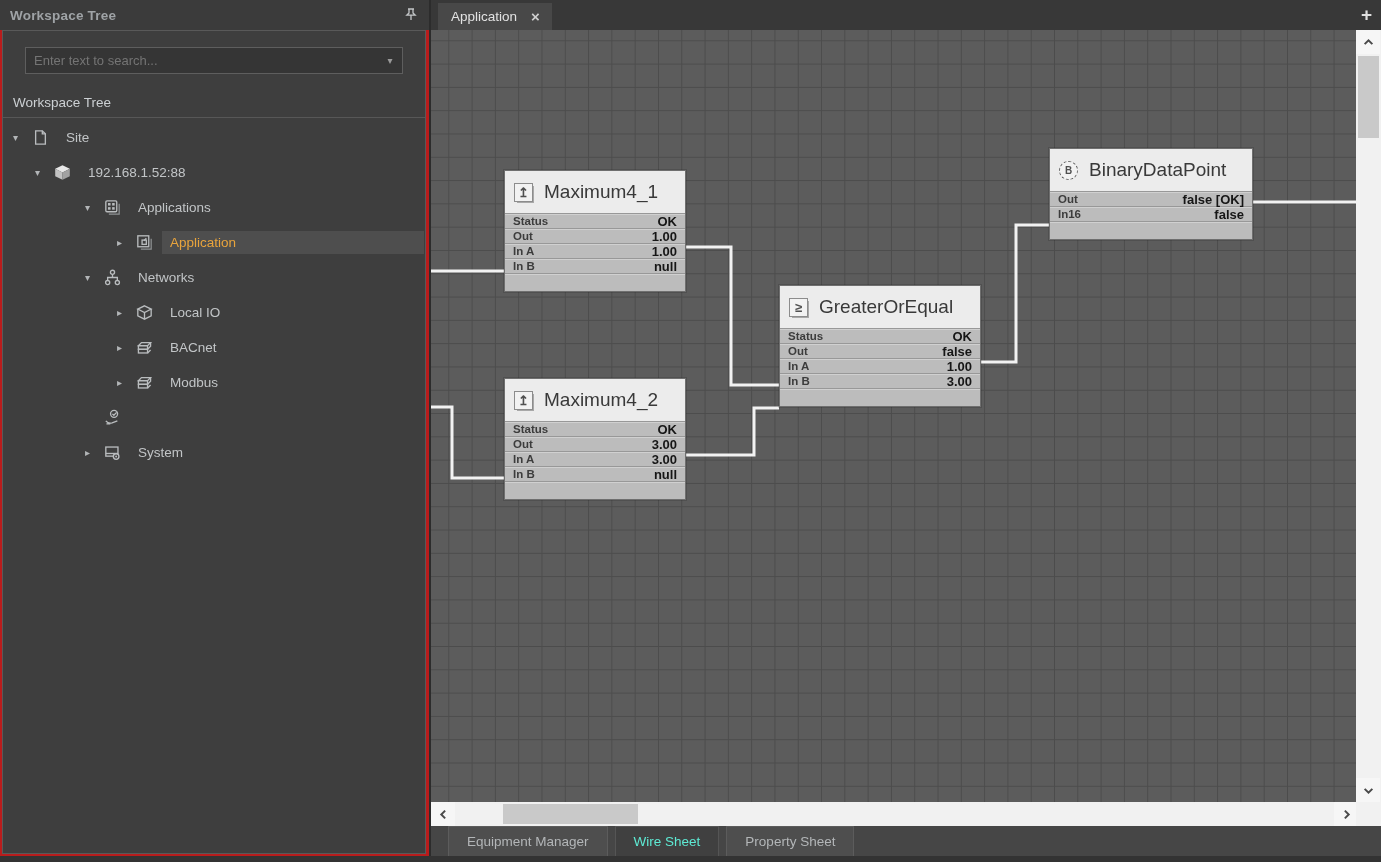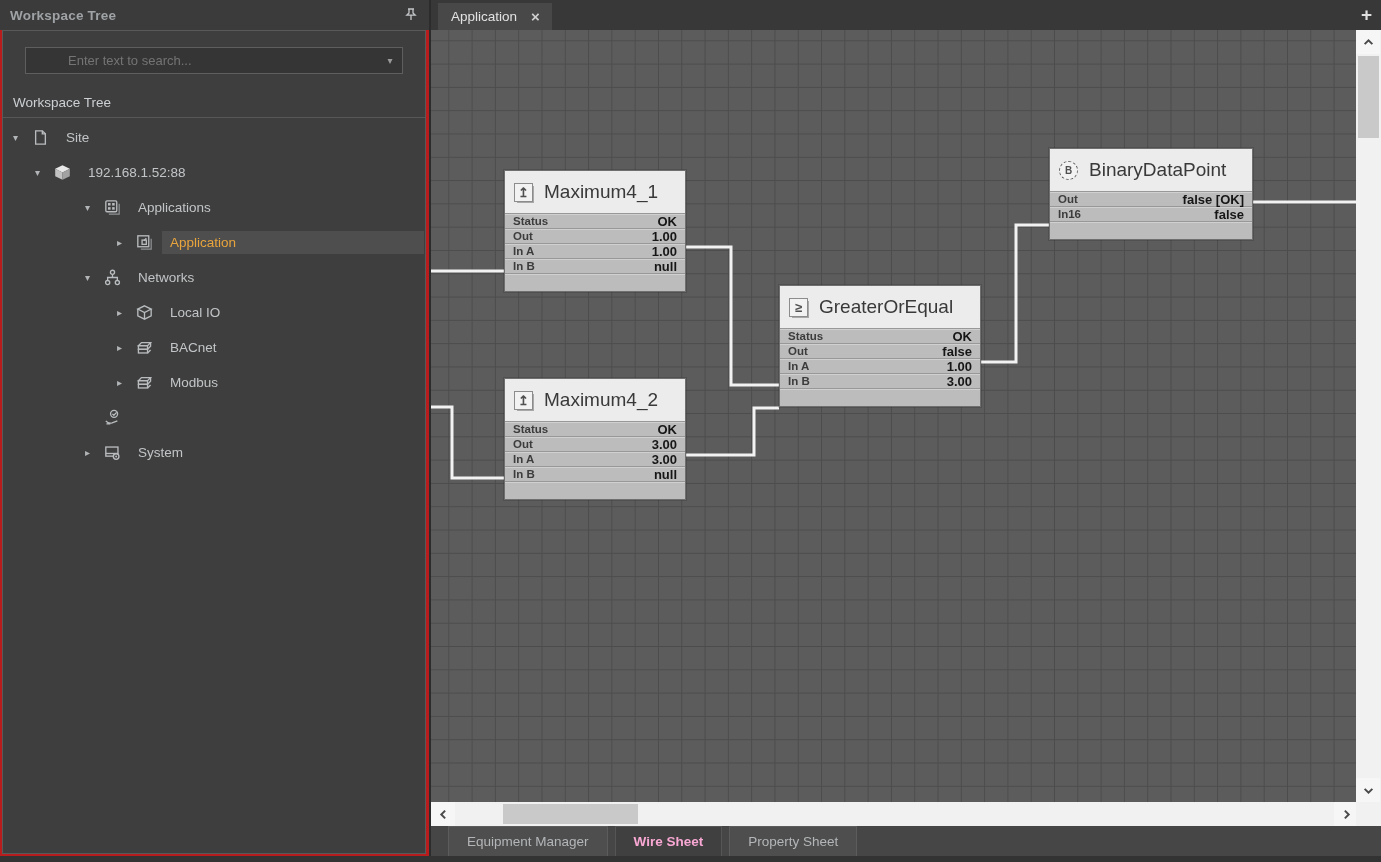--- a/index.html
+++ b/index.html
@@ -8,21 +8,21 @@
     position:relative; width:1381px; height:862px; overflow:hidden;
     font-family:"Liberation Sans", sans-serif;
     background:#3d3d3d; color:#c2c5c7;
   }
   
   .sidebar { position:absolute; left:0; top:0; width:429px; height:862px; background:#b91c1c; }
   .sidebar-titlebar { position:relative; height:30px; background:#3b3b3b; display:flex; align-items:center; }
   .sidebar-title { font-size:13.5px; font-weight:bold; color:#9fa3a6; padding-left:10px; letter-spacing:.2px; }
   .pin-btn { position:absolute; right:10px; top:7px; width:16px; height:16px; cursor:pointer; }
   .sidebar-panel { position:absolute; left:2px; right:3px; top:30px; bottom:8px; border:1px solid #595959; background:#3e3e3e; }
-  .search-wrap { margin:16px 22px 0 22px; height:27px; background:#353535; border:1px solid #5e5e5e; display:flex; align-items:center;padding-left:34px; }
+  .search-wrap { margin:16px 22px 0 22px; height:27px; background:#353535; border:1px solid #5e5e5e; display:flex; align-items:center; }
   .search-input { flex:1; height:100%; background:transparent; border:none; outline:none; color:#b8b8b8; font-size:13px; padding:0 8px; font-family:"Liberation Sans", sans-serif; }
   .search-input::placeholder { color:#747474; }
   .search-drop { width:24px; text-align:center; color:#9a9a9a; font-size:10px; cursor:pointer; }
   .section-label { margin-top:15px; padding:6px 10px 7px 10px; font-size:13.5px; color:#ccd0d3; border-bottom:1px solid #575757; }
   .tree { margin-top:2px; }
   .tree-row { display:flex; align-items:center; height:35px; cursor:pointer; }
   .lvl0 { padding-left:10px; } .lvl1 { padding-left:32px; } .lvl2 { padding-left:82px; } .lvl3 { padding-left:114px; }
   .expander { width:15px; font-size:10px; color:#b2b5b7; flex:none; }
   .tree-icon { width:17px; height:17px; margin:0 9px 0 4px; flex:none; }
   .tree-icon svg { width:17px; height:17px; display:block; }
@@ -61,21 +61,21 @@
   .sb-btn { position:absolute; width:24px; height:24px; display:flex; align-items:center; justify-content:center; cursor:pointer; background:#f6f6f6; }
   .sb-btn svg { width:11px; height:11px; }
   .v-up { top:0; left:0; } .v-down { bottom:0; left:0; }
   .h-left { left:0; top:0; } .h-right { right:0; top:0; }
   .v-thumb { position:absolute; left:2px; right:2px; top:26px; height:82px; background:#c9c9c9; cursor:grab; }
   .h-thumb { position:absolute; top:2px; bottom:2px; left:72px; width:135px; background:#c9c9c9; cursor:grab; }
   
   .bottom-bar { position:absolute; left:0; top:826px; width:952px; height:30px; background:#464646; display:flex; align-items:stretch; padding-left:17px; }
   .bottom-tab { display:flex; align-items:center; padding:0 18px; font-size:13.5px; color:#b3b6b8;
     background:#4e4e4e; border:1px solid #5c5c5c; border-bottom:none; margin-right:7px; cursor:pointer; }
-  .bottom-tab.active { background:#404040; color:#f9a8d4; border-color:#555;font-weight:bold; }
+  .bottom-tab.active { background:#404040; color:#5eead4; border-color:#555; }
   .bottom-strip { position:absolute; left:0; top:856px; width:1381px; height:6px; background:#333333; }
   svg .ln { fill:none; stroke:#b9bcbe; stroke-width:1.1; }
   svg .lnshadow { fill:none; stroke:#8f9294; stroke-width:1; }
 </style>
 </head>
 <body>
 
 <div class="app">
 
   <div class="sidebar">

